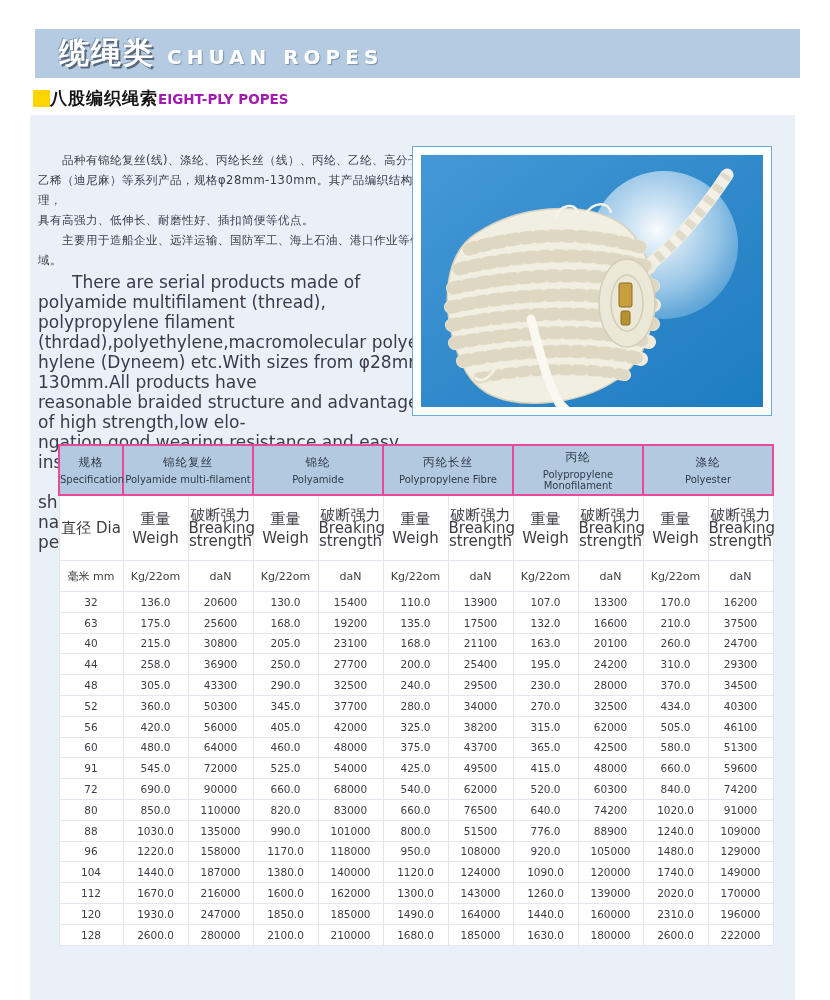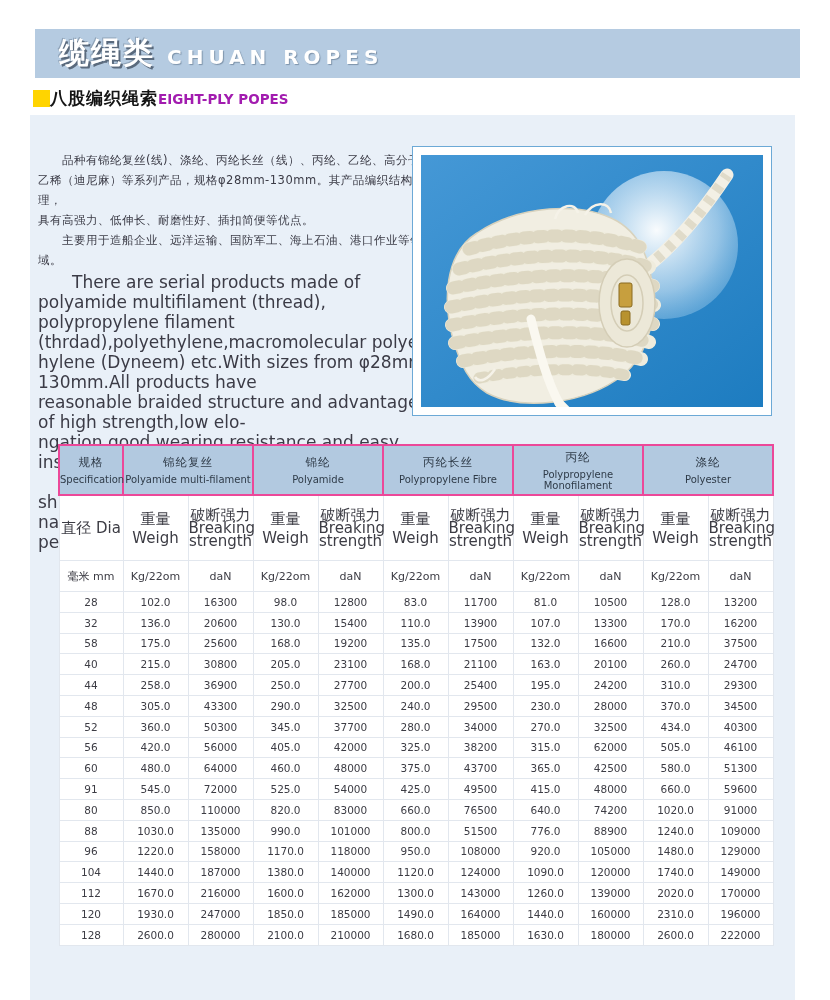--- a/index.html
+++ b/index.html
@@ -232,47 +232,34 @@
             <th>Kg/22om</th>
             <th>daN</th>
             <th>Kg/22om</th>
             <th>daN</th>
             <th>Kg/22om</th>
             <th>daN</th>
           </tr>
         </thead>
         <tbody>
           <tr>
-            <td>28</td>
-            <td>102.0</td>
-            <td>16300</td>
-            <td>98.0</td>
-            <td>12800</td>
-            <td>83.0</td>
-            <td>11700</td>
-            <td>81.0</td>
-            <td>10500</td>
-            <td>128.0</td>
-            <td>13200</td>
-          </tr>
-          <tr>
             <td>32</td>
             <td>136.0</td>
             <td>20600</td>
             <td>130.0</td>
             <td>15400</td>
             <td>110.0</td>
             <td>13900</td>
             <td>107.0</td>
             <td>13300</td>
             <td>170.0</td>
             <td>16200</td>
           </tr>
           <tr>
-            <td>58</td>
+            <td>63</td>
             <td>175.0</td>
             <td>25600</td>
             <td>168.0</td>
             <td>19200</td>
             <td>135.0</td>
             <td>17500</td>
             <td>132.0</td>
             <td>16600</td>
             <td>210.0</td>
             <td>37500</td>
@@ -362,20 +349,33 @@
             <td>525.0</td>
             <td>54000</td>
             <td>425.0</td>
             <td>49500</td>
             <td>415.0</td>
             <td>48000</td>
             <td>660.0</td>
             <td>59600</td>
           </tr>
           <tr>
+            <td>72</td>
+            <td>690.0</td>
+            <td>90000</td>
+            <td>660.0</td>
+            <td>68000</td>
+            <td>540.0</td>
+            <td>62000</td>
+            <td>520.0</td>
+            <td>60300</td>
+            <td>840.0</td>
+            <td>74200</td>
+          </tr>
+          <tr>
             <td>80</td>
             <td>850.0</td>
             <td>110000</td>
             <td>820.0</td>
             <td>83000</td>
             <td>660.0</td>
             <td>76500</td>
             <td>640.0</td>
             <td>74200</td>
             <td>1020.0</td>

